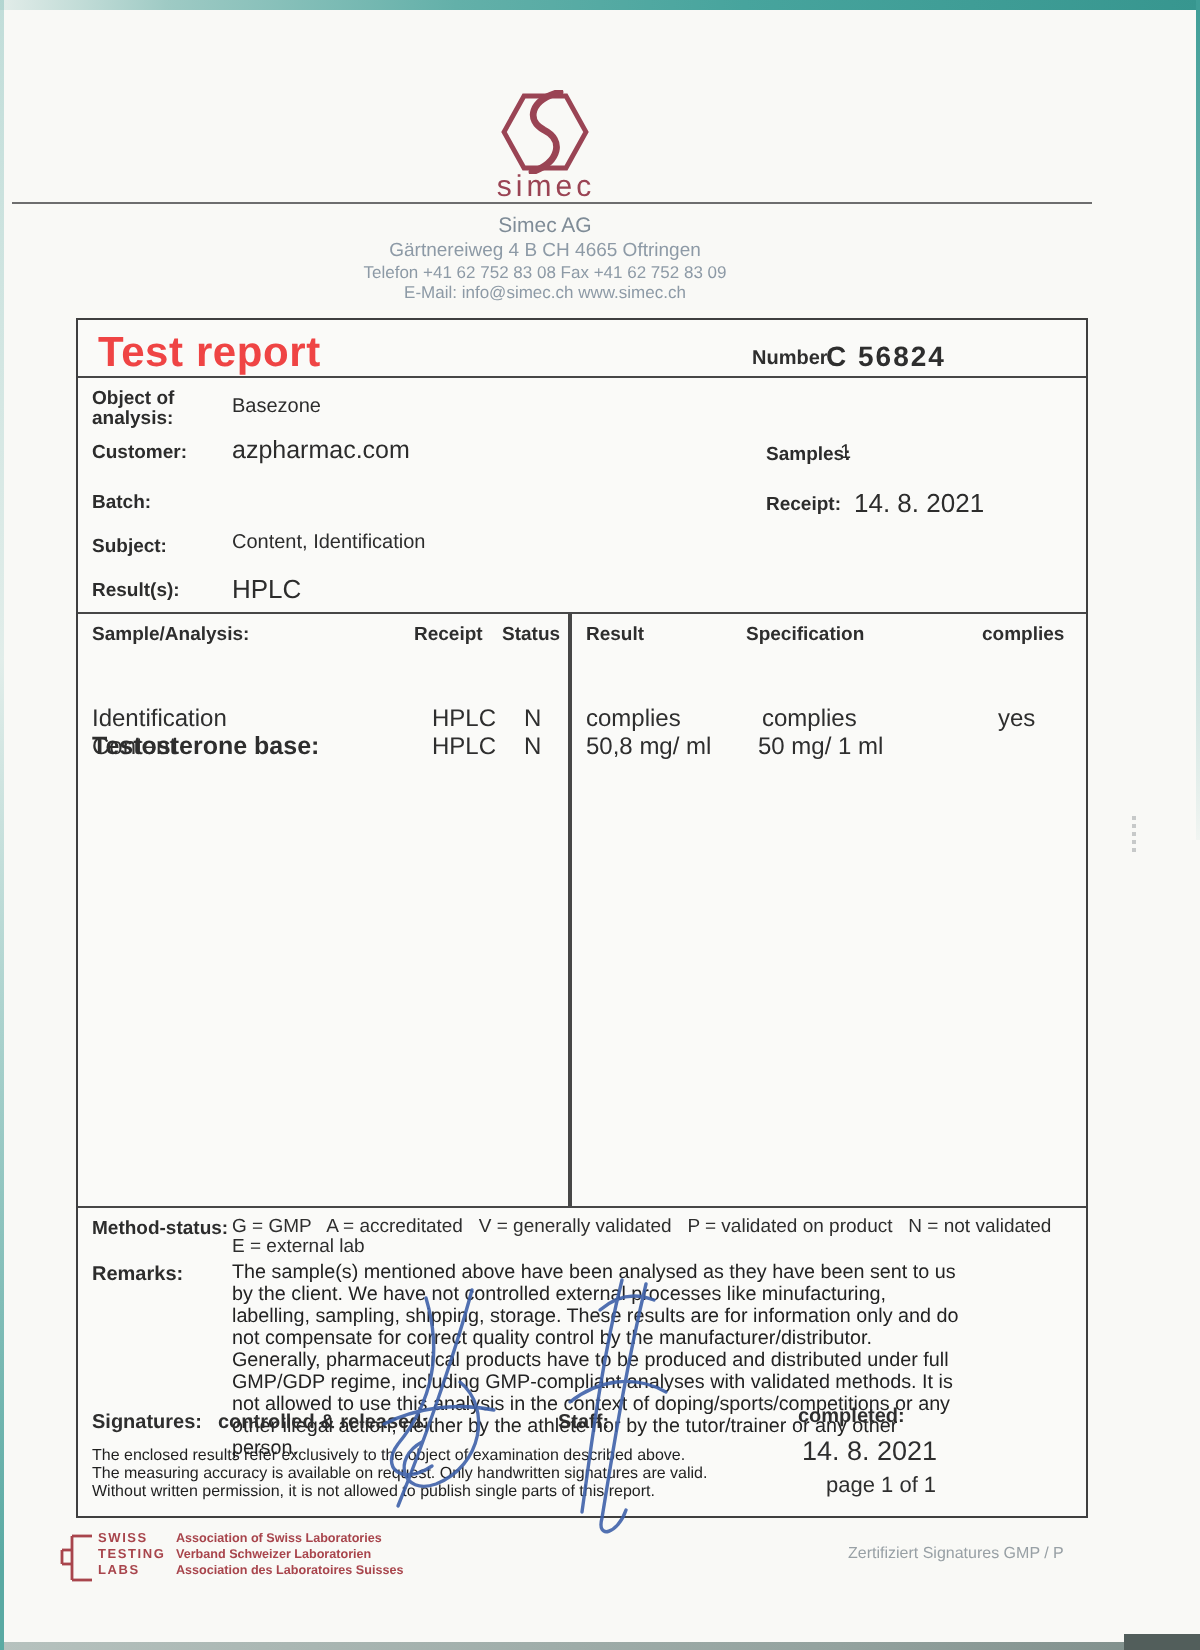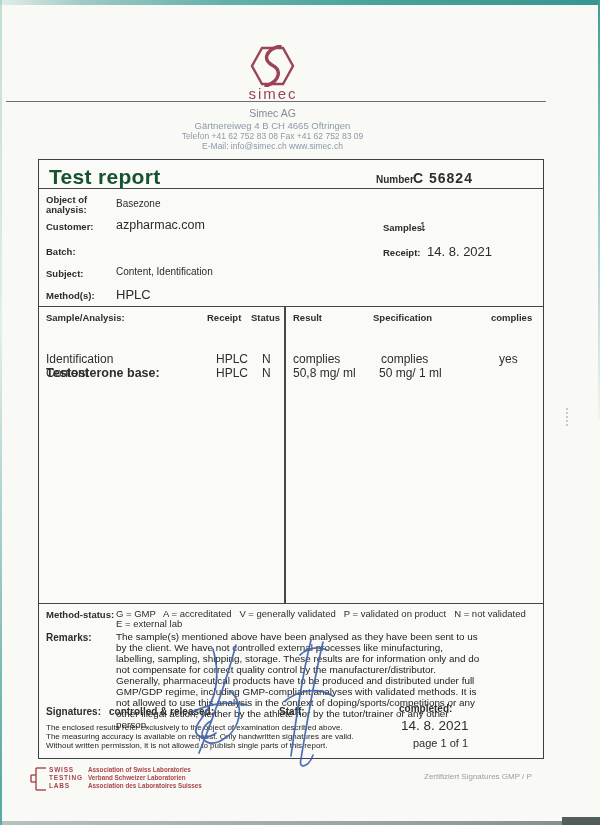--- a/index.html
+++ b/index.html
@@ -33,21 +33,21 @@
   .company{left:150px;width:245px;text-align:center;color:#8d9aa6;}
   .company-name{top:107px;font-size:10.5px;font-weight:normal;color:#7f8c97;}
   .company-addr{top:120px;font-size:9.5px;}
   .company-phone{top:131px;font-size:8.5px;}
   .company-mail{top:141px;font-size:8.5px;}
 
   
   .report-box{left:38px;top:159px;width:504px;height:598px;
     border:1.6px solid #3f3f3f;background:rgba(255,255,255,.25);}
   .report-box .abs{position:absolute;}
-  .rb-title{left:10px;top:5px;font-size:21px;font-weight:bold;letter-spacing:.3px;color:#14532d;}
+  .rb-title{left:10px;top:5px;font-size:21px;font-weight:bold;letter-spacing:.3px;color:#ef4444;}
   .rb-number-label{left:337px;top:14px;font-size:10px;font-weight:bold;}
   .rb-number-value{left:374px;top:10px;font-size:14px;font-weight:bold;letter-spacing:1px;}
   .rb-title-line{left:0;right:0;top:28px;border-top:1.5px solid #474747;}
 
   .lbl{font-size:9.5px;font-weight:bold;color:#2c2c2c;white-space:pre-line;line-height:10px;}
   .val{font-size:10px;color:#2c2c2c;white-space:pre;}
 
   .vdiv{left:245px;top:146px;width:1.5px;height:297px;background:#474747;}
   .hdiv-info{left:0;right:0;top:146px;border-top:1.5px solid #474747;}
   .hdiv-ms{left:0;right:0;top:443px;border-top:1.5px solid #474747;}
@@ -111,21 +111,21 @@
     <div class="abs lbl" style="left:344px;top:63px;">Samples:</div>
     <div class="abs val" style="left:381px;top:61px;">1</div>
 
     <div class="abs lbl" style="left:7px;top:87px;">Batch:</div>
     <div class="abs lbl" style="left:344px;top:88px;">Receipt:</div>
     <div class="abs val" style="left:388px;top:84px;font-size:13px;">14. 8. 2021</div>
 
     <div class="abs lbl" style="left:7px;top:109px;text-align:right;">Subject:</div>
     <div class="abs val" style="left:77px;top:106px;">Content, Identification</div>
 
-    <div class="abs lbl" style="left:7px;top:131px;">Method(s):</div>
+    <div class="abs lbl" style="left:7px;top:131px;">Result(s):</div>
     <div class="abs val" style="left:77px;top:127px;font-size:13px;">HPLC</div>
 
     <div class="abs hdiv-info"></div>
     <div class="abs vdiv"></div>
 
     <div class="abs th" style="left:7px;top:152px;">Sample/Analysis:</div>
     <div class="abs th" style="left:168px;top:152px;">Receipt</div>
     <div class="abs th" style="left:212px;top:152px;">Status</div>
     <div class="abs th" style="left:254px;top:152px;">Result</div>
     <div class="abs th" style="left:334px;top:152px;">Specification</div>

